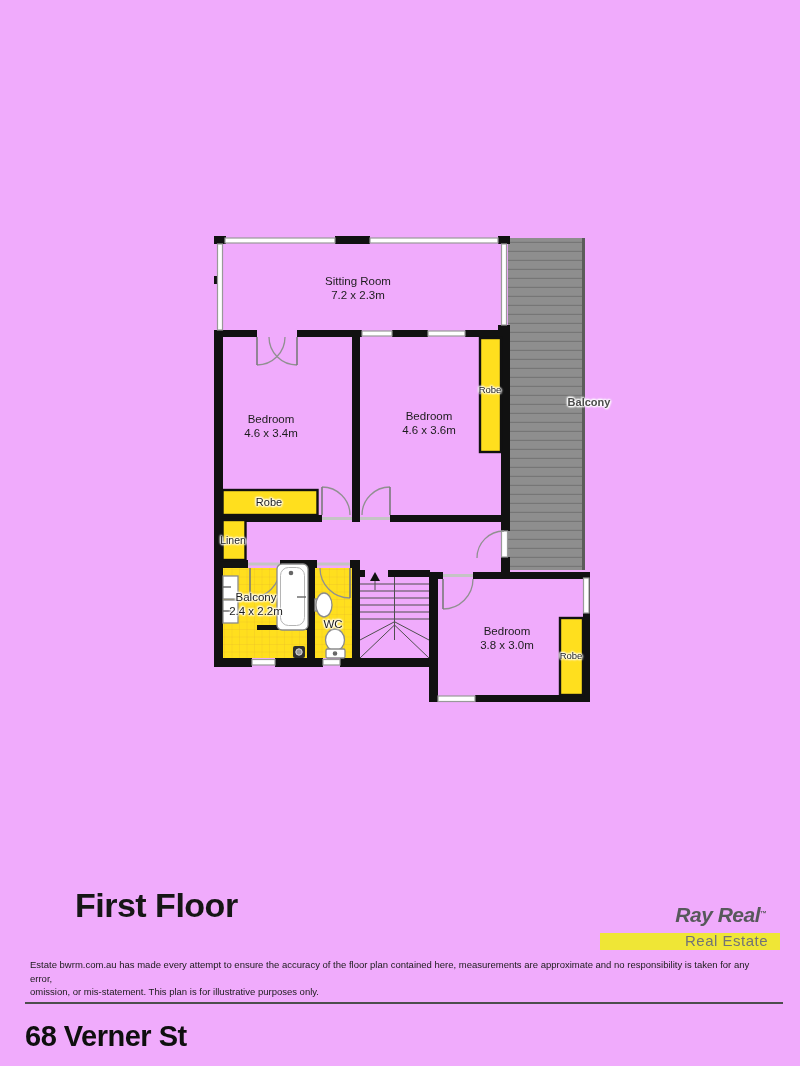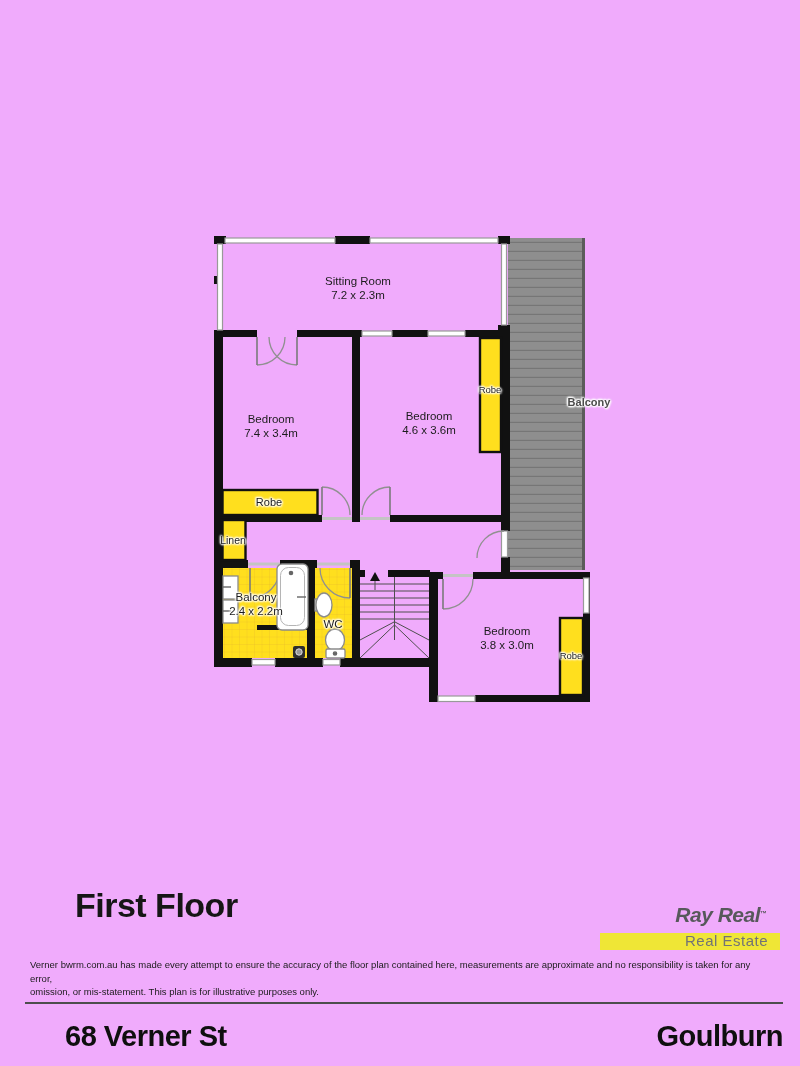--- a/index.html
+++ b/index.html
@@ -39,21 +39,21 @@
                font-size:21px;color:var(--rwtext,#57585b);letter-spacing:-.5px;}
   .logo .brand sup{font-size:7px;font-style:normal;vertical-align:6px;letter-spacing:0;}
   .logo .bar{margin-top:6px;background:var(--rwbar,#efe636);height:17px;line-height:16px;
              text-align:right;padding-right:12px;font-size:15px;color:#727376;letter-spacing:.5px;}
   .disclaimer{position:absolute;left:30px;top:958px;width:740px;margin:0;
               font-size:9.5px;line-height:13.5px;color:#1a1a1a;}
   .disclaimer b{font-weight:400;}
   .divider{position:absolute;left:25px;right:25px;top:1002px;border:none;
            border-top:2px solid #4d4d4d;margin:0;}
   .footer{position:absolute;left:25px;right:25px;top:1020px;display:flex;
-          justify-content:space-between;font-size:29px;font-weight:700;color:#0f0f0f;letter-spacing:-.5px;margin-left:40px;}
+          justify-content:space-between;font-size:29px;font-weight:700;color:#0f0f0f;letter-spacing:-.5px;}
 </style>
 </head>
 <body>
 
 <div class="page">
 
   <svg class="plan-svg" viewBox="210 228 384 484" xmlns="http://www.w3.org/2000/svg">
     <defs>
       <pattern id="deck" width="10" height="9" patternUnits="userSpaceOnUse">
         <rect width="10" height="9" class="deck-bg"></rect>
@@ -209,21 +209,21 @@
       <polygon points="375,572 370,581 380,581" fill="#111" stroke="none"></polygon>
     </g>
   </svg>
 
   <div class="room-label" style="left:358px;top:288px">
     <div>Sitting Room</div>
     <div>7.2 x 2.3m</div>
   </div>
   <div class="room-label" style="left:271px;top:426px">
     <div>Bedroom</div>
-    <div>7.4 x 3.4m</div>
+    <div>4.6 x 3.4m</div>
   </div>
   <div class="room-label" style="left:429px;top:423px">
     <div>Bedroom</div>
     <div>4.6 x 3.6m</div>
   </div>
   <div class="room-label" style="left:507px;top:638px">
     <div>Bedroom</div>
     <div>3.8 x 3.0m</div>
   </div>
   <div class="room-label glow" style="left:256px;top:604px">
@@ -238,24 +238,23 @@
   <div class="room-label glow lbl-linen" style="left:233px;top:540px">Linen</div>
 
   <h1 class="floor-title">First Floor</h1>
 
   <div class="logo">
     <div class="brand"><span>Ray Real</span><sup>™</sup></div>
     <div class="bar"><span>Real Estate</span></div>
   </div>
 
   <p class="disclaimer">
-    <span>Verner </span><b>bwrm.com.au</b><span> has made every attempt to ensure the accuracy of the floor plan contained here, measurements are approximate and no responsibility is taken for any error,</span><br>
+    <span>Estate </span><b>bwrm.com.au</b><span> has made every attempt to ensure the accuracy of the floor plan contained here, measurements are approximate and no responsibility is taken for any error,</span><br>
     <span>omission, or mis-statement. This plan is for illustrative purposes only.</span>
   </p>
 
   <hr class="divider">
 
   <div class="footer">
     <span>68 Verner St</span>
-    <span>Goulburn</span>
   </div>
 
 </div>
 
 </body></html>

